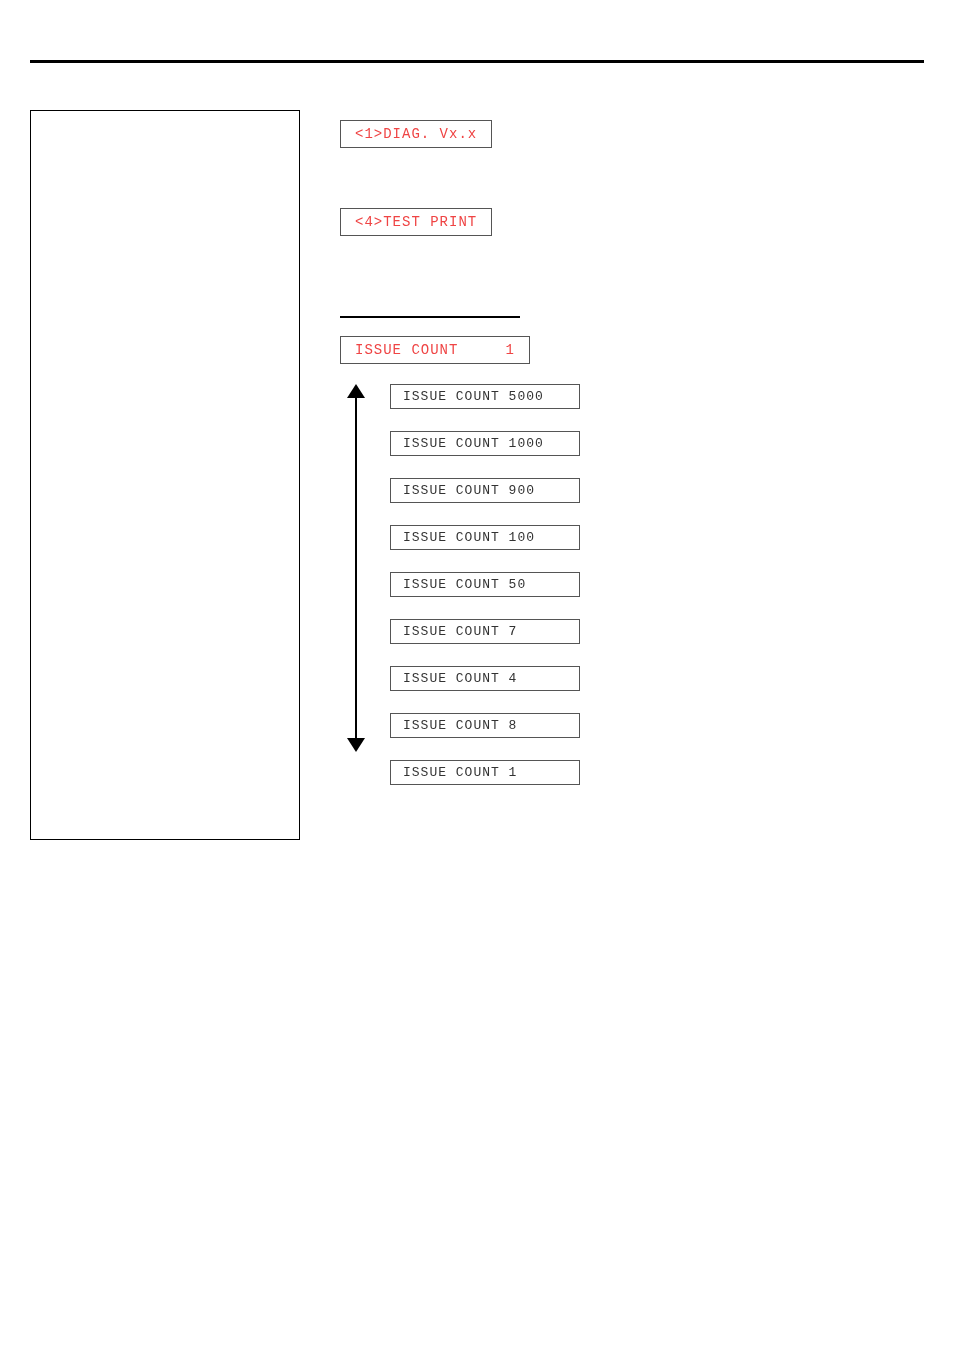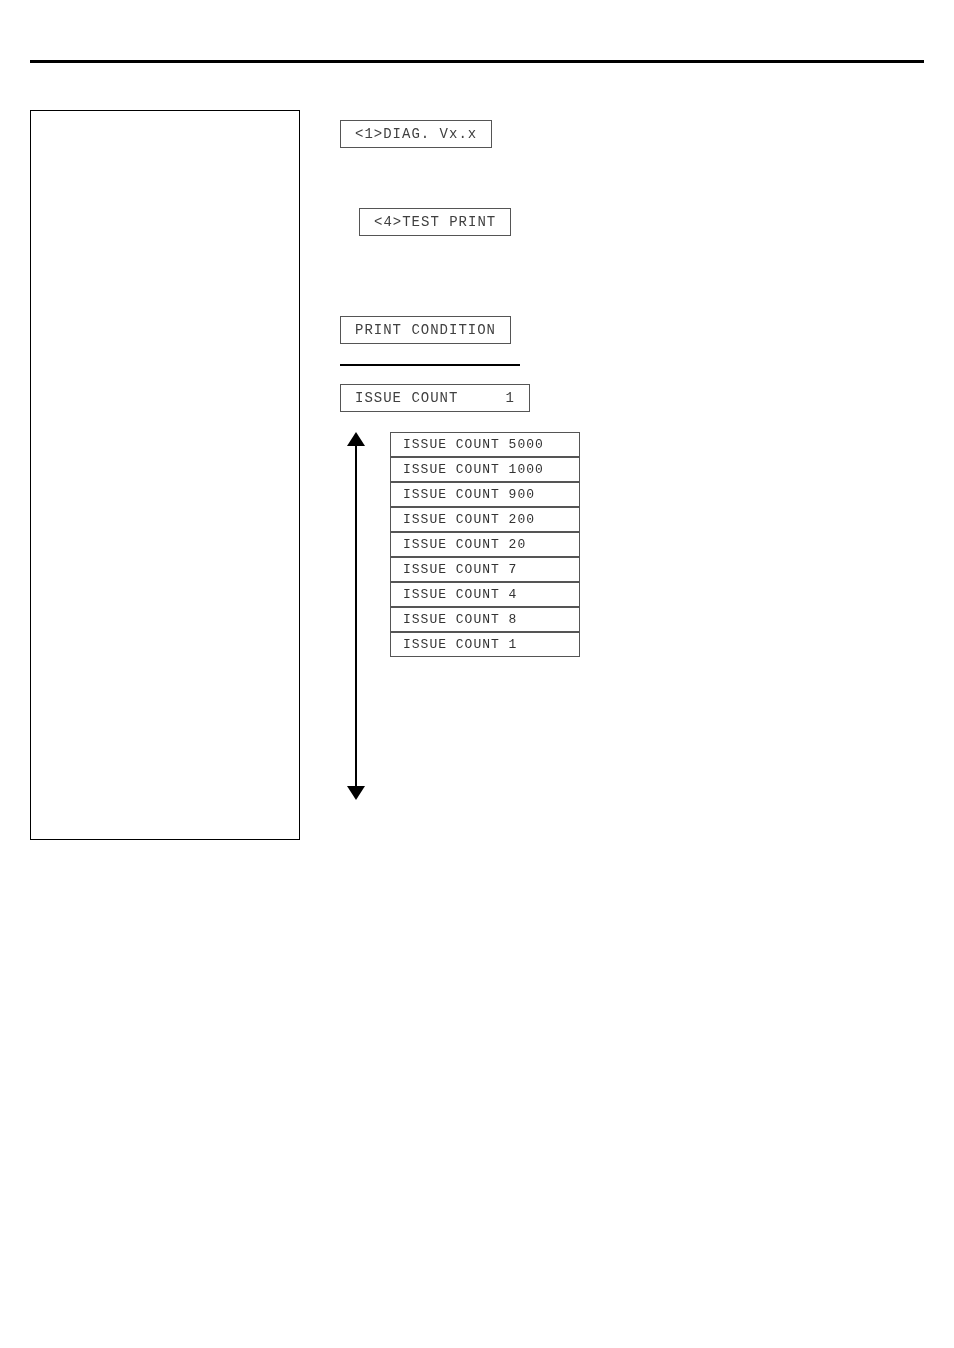--- a/index.html
+++ b/index.html
@@ -42,38 +42,37 @@
       width: 580px;
     }
 
     
     .menu-box {
       display: inline-block;
       border: 1.5px solid #555;
       padding: 5px 14px;
       font-size: 14px;
       letter-spacing: 1px;
-      color: #404040;
+      color: #ef4444;
       background: #fff;
       font-family: 'Courier New', Courier, monospace;
     }
 
     .menu-item {
       margin-bottom: 6px;
     }
 
     
     .section-diag {
       margin-top: 10px;
       margin-bottom: 60px;
     }
 
     .section-test-print {
       margin-bottom: 80px;
-      margin-left: 19px;
     }
 
     .section-print-condition {
       margin-bottom: 20px;
     }
 
     
     .underline-sep {
       width: 180px;
       height: 1.5px;
@@ -108,21 +107,21 @@
       border-left: 9px solid transparent;
       border-right: 9px solid transparent;
       border-top: 14px solid #000;
       margin-top: 0;
     }
 
     
     .dropdown-list {
       display: flex;
       flex-direction: column;
-      gap: 0;
+      gap: 22px;
     }
 
     .dropdown-item {
       display: inline-block;
       border: 1.5px solid #555;
       padding: 4px 12px;
       font-size: 13px;
       letter-spacing: 1px;
       color: #333;
       background: #fff;
@@ -144,25 +143,20 @@
       <span class="menu-box">&lt;1&gt;DIAG.    Vx.x</span>
     </div>
   </div>
 
   <div class="section-test-print">
     <div class="menu-item">
       <span class="menu-box">&lt;4&gt;TEST PRINT</span>
     </div>
   </div>
 
-  <div class="section-print-condition">
-    <div class="menu-item">
-      <span class="menu-box">PRINT CONDITION</span>
-    </div>
-  </div>
 
   <div class="underline-sep"></div>
 
   <div class="section-issue-count">
     <div class="menu-item">
       <span class="menu-box">
         <span>ISSUE COUNT</span>
         &nbsp;&nbsp;&nbsp;
         <span>1</span>
       </span>
@@ -174,22 +168,22 @@
     <div style="display:flex; flex-direction:column; align-items:center; margin-right:18px; width:32px;">
       <div class="arrow-up"></div>
       <div style="width:2px; background:#000; height:340px;"></div>
       <div class="arrow-down"></div>
     </div>
 
     <div class="dropdown-list" id="dropdown-list">
     <div class="dropdown-item">ISSUE COUNT  5000</div>
         <div class="dropdown-item">ISSUE COUNT  1000</div>
         <div class="dropdown-item">ISSUE COUNT   900</div>
-        <div class="dropdown-item">ISSUE COUNT   200</div>
-        <div class="dropdown-item">ISSUE COUNT    20</div>
+        <div class="dropdown-item">ISSUE COUNT   100</div>
+        <div class="dropdown-item">ISSUE COUNT    50</div>
         <div class="dropdown-item">ISSUE COUNT    7</div>
         <div class="dropdown-item">ISSUE COUNT     4</div>
         <div class="dropdown-item">ISSUE COUNT     8</div>
         <div class="dropdown-item">ISSUE COUNT     1</div>
       </div>
   </div>
 
 </div>
 
 </body></html>

